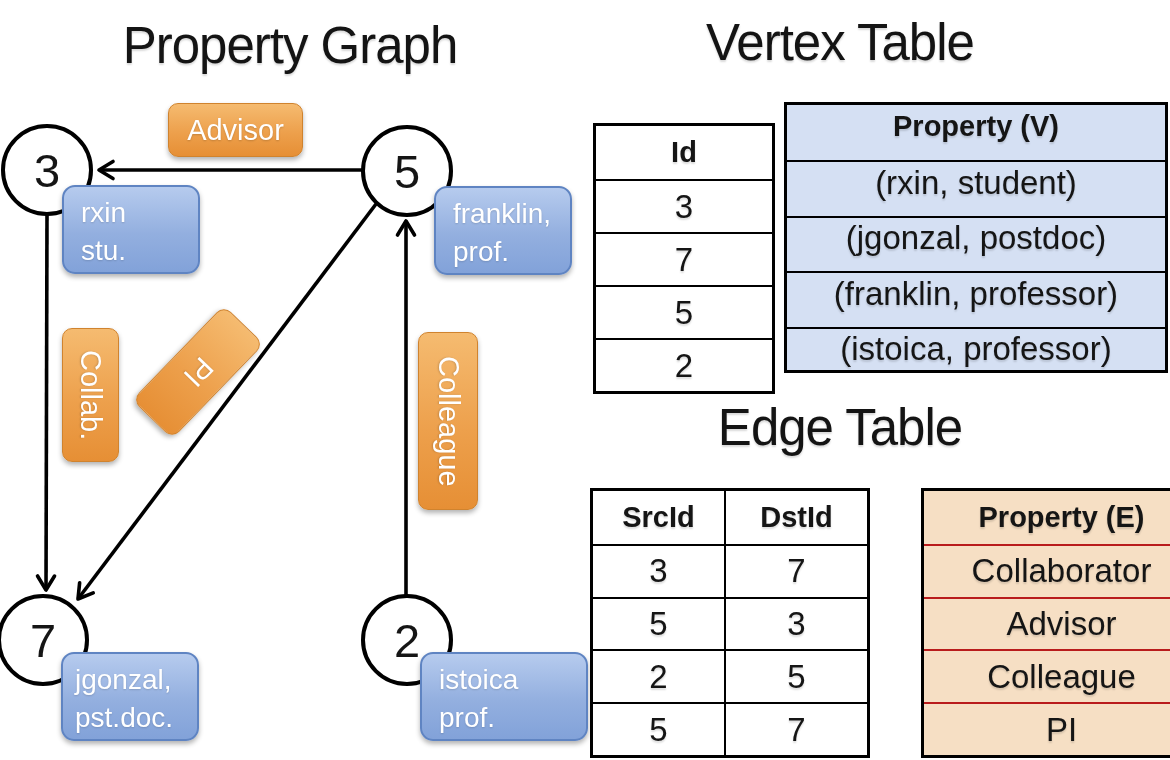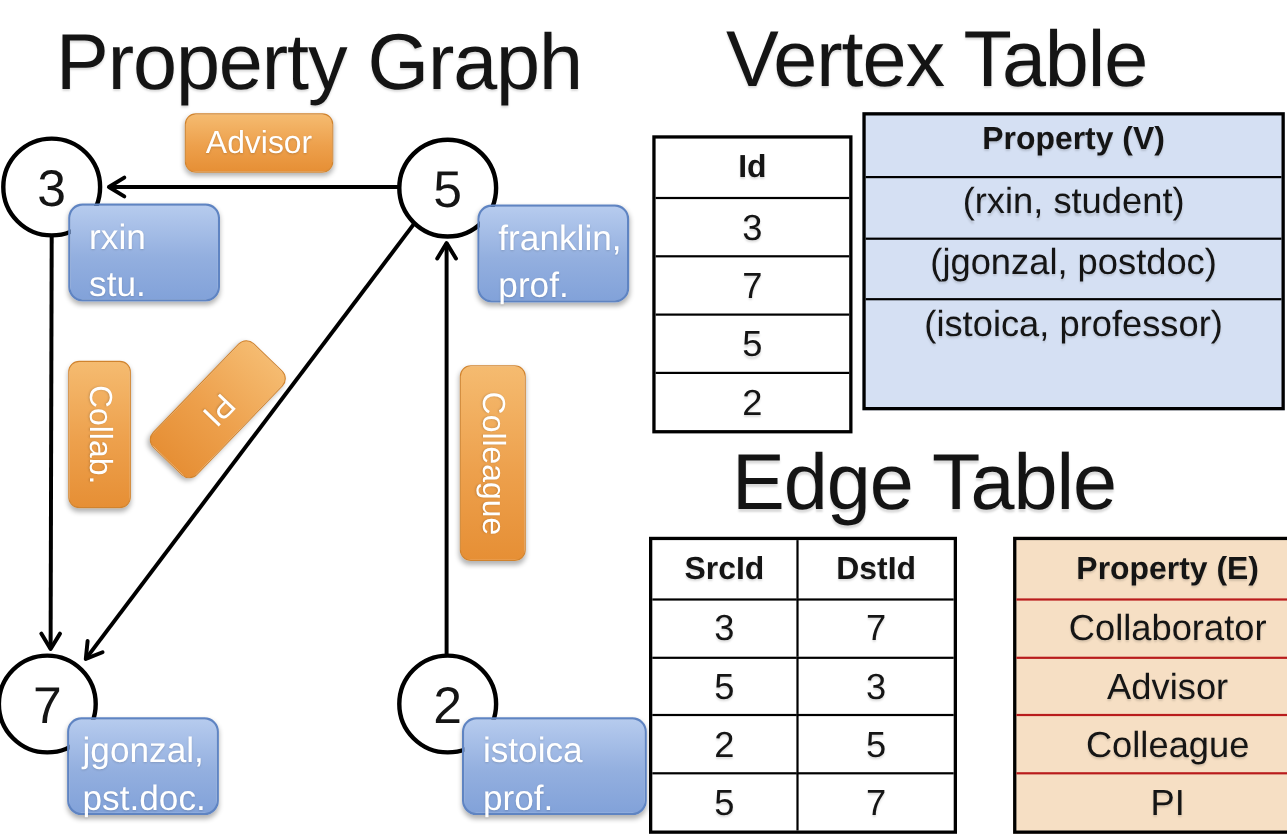--- a/index.html
+++ b/index.html
@@ -2,26 +2,26 @@
 <html><head>
 <meta charset="utf-8">
 <style>
   html,body{margin:0;padding:0;background:#fff;}
   .canvas{
     position:relative;width:1170px;height:760px;background:#ffffff;overflow:hidden;
     font-family:"Liberation Sans",sans-serif;color:#151515;
   }
   
   .big-title{
-    position:absolute;text-align:center;font-size:72px;font-weight:300;
+    position:absolute;text-align:center;font-size:51px;font-weight:300;
     letter-spacing:-1px;color:#141414;text-shadow:0 2px 2px rgba(0,0,0,0.15);
     white-space:nowrap;
   }
   #title-graph{left:40px;top:16px;width:500px;}
-  #title-vertex{left:660px;top:13px;width:360px;text-align:right;}
+  #title-vertex{left:660px;top:13px;width:360px;}
   #title-edge{left:660px;top:398px;width:360px;}
 
   
   svg.edges{position:absolute;left:0;top:0;overflow:visible;}
 
   
   .node{
     position:absolute;width:92px;height:92px;border:4px solid #000;border-radius:50%;
     background:#fff;display:flex;align-items:center;justify-content:center;
     font-size:47px;font-weight:300;box-sizing:border-box;
@@ -40,21 +40,21 @@
   #label-collab{left:62px;top:328px;width:57px;height:134px;}
   #label-colleague{left:418px;top:332px;width:60px;height:178px;}
   #label-pi{left:170px;top:306px;width:56px;height:132px;transform:rotate(44deg);}
 
   
   .vlabel{
     position:absolute;box-sizing:border-box;width:138px;height:89px;
     background:linear-gradient(180deg,#b6cbee 0%,#93afdf 55%,#82a2d9 100%);
     border:2px solid #5f84c2;border-radius:13px;
     box-shadow:0 3px 5px rgba(0,0,0,0.30);
-    color:#fff;font-size:32px;line-height:1.35;padding:7px 0 0 17px;
+    color:#fff;font-size:28px;line-height:1.35;padding:7px 0 0 17px;
     text-shadow:0 1px 2px rgba(0,0,0,0.15);
   }
   #vlabel-rxin{left:62px;top:185px;}
   #vlabel-franklin{left:422px;top:186px;margin-left:12px;}
   #vlabel-jgonzal{left:61px;top:652px;padding-left:12px;}
   #vlabel-istoica{left:420px;top:652px;width:168px;}
 
   
   .tblock{
     position:absolute;box-sizing:border-box;border:3px solid #000;background:#fff;
@@ -139,20 +139,21 @@
     <div class="cell">3</div>
     <div class="cell">7</div>
     <div class="cell">5</div>
     <div class="cell">2</div>
   </div>
 
   <div class="tblock" id="vt-prop">
     <div class="cell hdr">Property (V)</div>
     <div class="cell">(rxin, student)</div>
     <div class="cell">(jgonzal, postdoc)</div>
+    <div class="cell">(franklin, professor)</div>
     <div class="cell">(istoica, professor)</div>
   </div>
 
   <div class="tblock" id="et-ids">
     <div class="cell hdr">SrcId</div>
     <div class="cell hdr">DstId</div>
     <div class="cell">3</div>
     <div class="cell">7</div>
     <div class="cell">5</div>
     <div class="cell">3</div>

